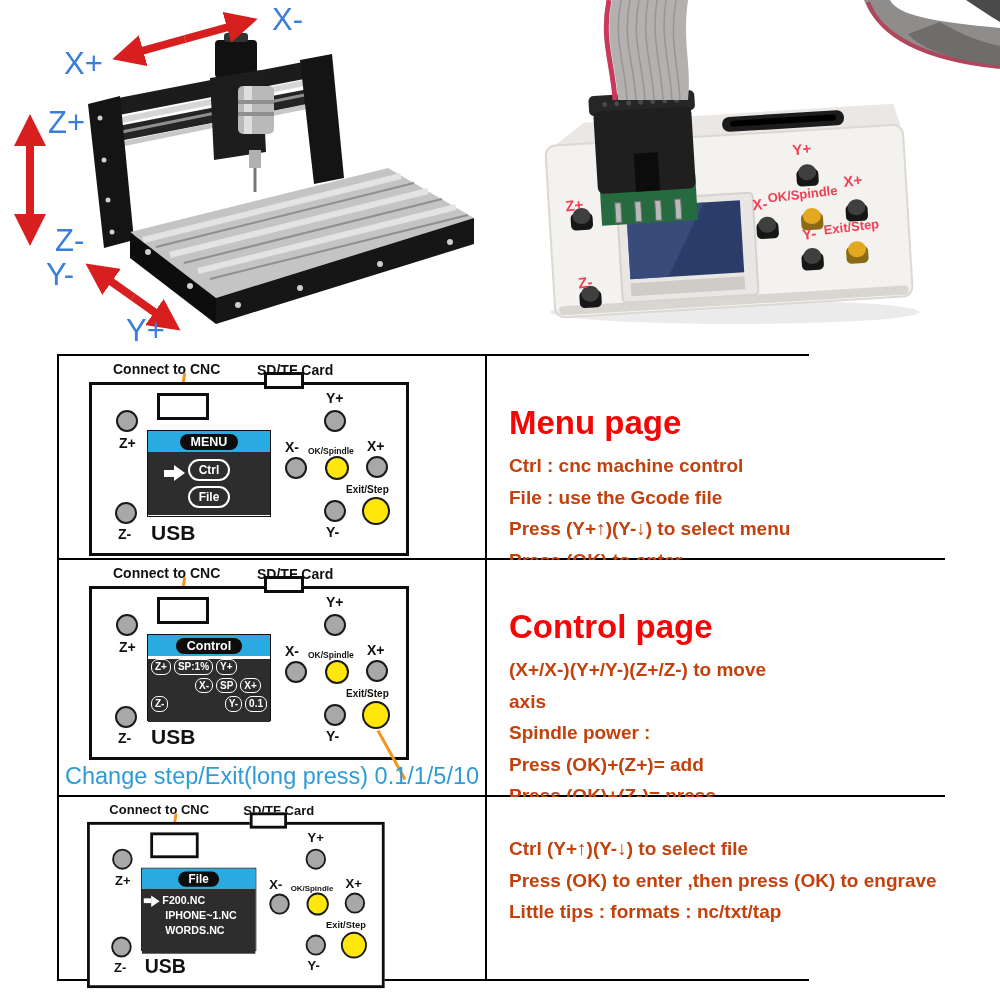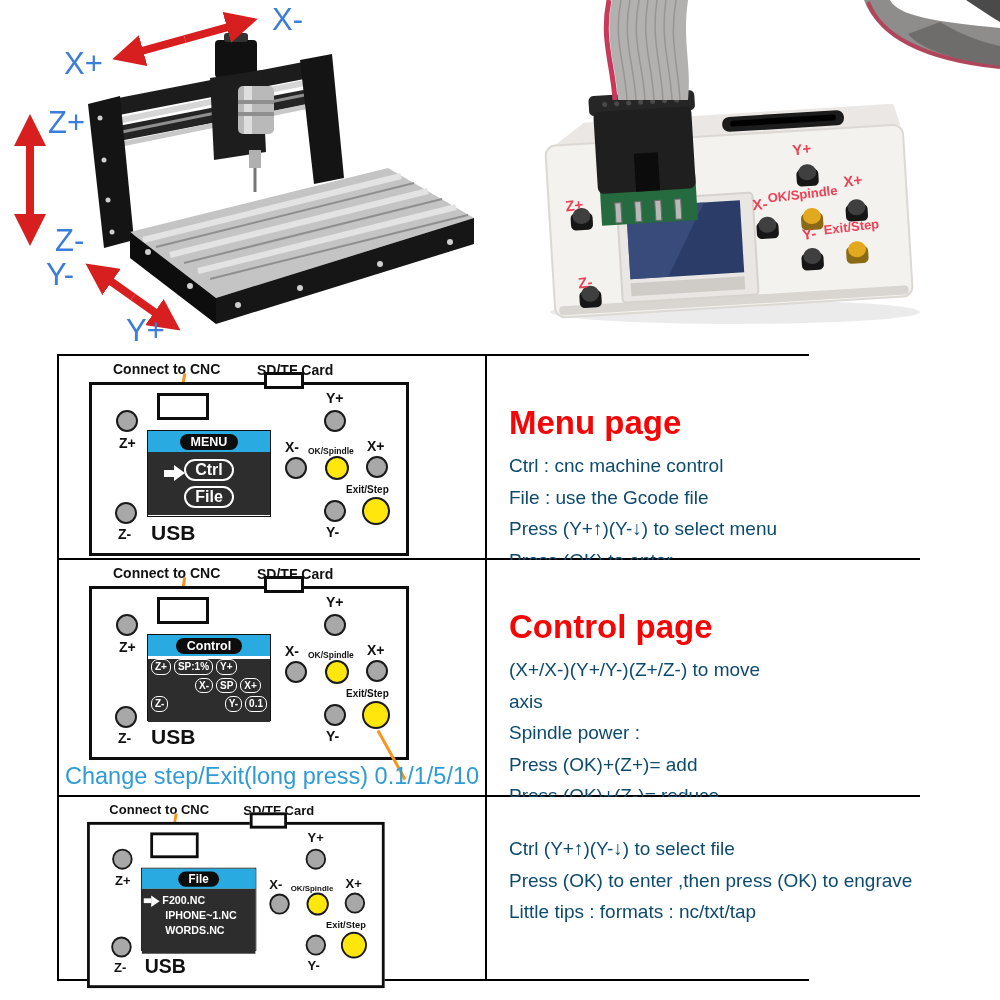--- a/index.html
+++ b/index.html
@@ -11,21 +11,21 @@
   
   .itable{position:absolute;left:57px;top:354px;width:752px;height:627px;border:2px solid #000;
           box-sizing:border-box;display:grid;grid-template-columns:428px 1fr;
           grid-template-rows:204px 237px 182px;background:#fff;}
   .t-cell{position:relative;background:#fff;box-sizing:border-box;}
   .c-left{border-right:2px solid #000;}
   .bb{border-bottom:2px solid #000;}
 
   .info{padding:16px 8px 0 22px;margin-top:32px;}
   .info h2{color:#f40606;font-size:33px;font-weight:bold;margin:0 0 13px 0;letter-spacing:0;}
-  .info p{margin:0 0 9.5px 0;font-size:19px;color:#0c4a6e;}
+  .info p{margin:0 0 9.5px 0;font-size:19px;color:#c2410c;font-weight:bold;}
 
   
   .dg{position:absolute;inset:0;}
   .s93{transform:scale(0.93,0.955);transform-origin:2px 2px;}
   .dg-box{position:absolute;left:30px;top:26px;width:314px;height:168px;border:3px solid #0d0d0d;background:#fff;}
   .dg-connect{position:absolute;left:54px;top:5px;font-size:14px;font-weight:bold;color:#111;}
   .dg-sd{position:absolute;left:198px;top:6px;font-size:14px;font-weight:bold;color:#111;}
   .dg-line-connect{position:absolute;left:122px;top:17px;width:3px;height:29px;background:#f7941d;transform:rotate(9deg);}
   .dg-sd-slot{position:absolute;left:205px;top:16px;width:34px;height:11px;border:3px solid #0d0d0d;background:#fff;}
   .dg-usb-port{position:absolute;left:98px;top:37px;width:46px;height:21px;border:3px solid #0d0d0d;background:#fff;}
@@ -48,21 +48,21 @@
   .l-yp{left:267px;top:35px;} .l-xm{left:226px;top:84px;}
   .l-ok{left:249px;top:88px;font-size:8.5px;} .l-xp{left:308px;top:83px;}
   .l-ex{left:287px;top:126px;font-size:10px;} .l-ym{left:267px;top:169px;}
   .l-usb{left:92px;top:169px;font-size:21px;}
 
   
   .menu-arrow{position:absolute;left:16px;top:13px;display:flex;align-items:center;}
   .menu-arrow .bar{display:block;width:10px;height:7px;background:#fff;}
   .menu-arrow .tri{display:block;width:0;height:0;border-left:11px solid #fff;border-top:8px solid transparent;border-bottom:8px solid transparent;}
   .menu-rows{position:absolute;left:0;top:0;width:100%;height:100%;display:flex;flex-direction:column;align-items:center;padding-top:7px;box-sizing:border-box;}
-  .menu-pill{border:2px solid #fff;border-radius:11px;padding:0 9px;font-size:16px;font-weight:bold;line-height:18px;margin-bottom:5px;}
+  .menu-pill{border:2px solid #fff;border-radius:11px;padding:0 9px;font-size:12px;font-weight:bold;line-height:18px;margin-bottom:5px;}
 
   
   .ctrl-row{display:flex;gap:3px;margin:3px 0 0 3px;align-items:center;}
   .ctrl-row.r2{margin-left:47px;}
   .ctrl-row.r3 .push{margin-left:auto;margin-right:3px;display:flex;gap:3px;}
   .cpill{border:1.5px solid #fff;border-radius:7px;font-size:10px;font-weight:bold;padding:0 3px;line-height:13.5px;color:#fff;white-space:nowrap;}
 
   
   .file-body{padding-top:5px;}
   .file-row{font-size:11.5px;font-weight:bold;color:#fff;margin-left:25px;line-height:15.5px;white-space:nowrap;}
@@ -355,21 +355,21 @@
         <div class="dg-caption">Change step/Exit(long press) 0.1/1/5/10 mm</div>
       </div>
     </div>
     <div class="t-cell bb">
       <div class="info">
         <h2>Control page</h2>
         <p>(X+/X-)(Y+/Y-)(Z+/Z-) to move</p>
         <p>axis</p>
         <p>Spindle power :</p>
         <p>Press (OK)+(Z+)= add</p>
-        <p>Press (OK)+(Z-)= reduce</p>
+        <p>Press (OK)+(Z-)= press</p>
       </div>
     </div>
 
     <div class="t-cell c-left">
       <div class="dg s93">
         <div class="dg-connect">Connect to CNC</div>
         <div class="dg-sd">SD/TF Card</div>
         <div class="dg-line-connect"></div>
         <div class="dg-box"></div>
         <div class="dg-sd-slot"></div>

